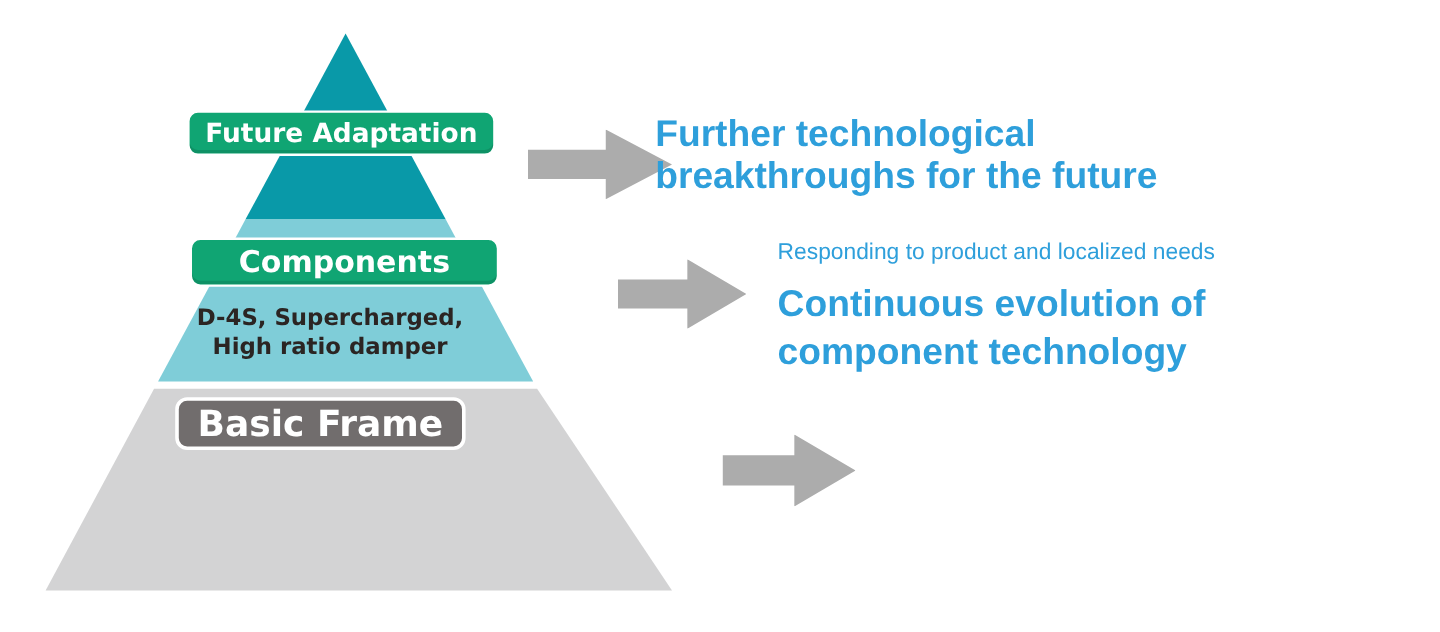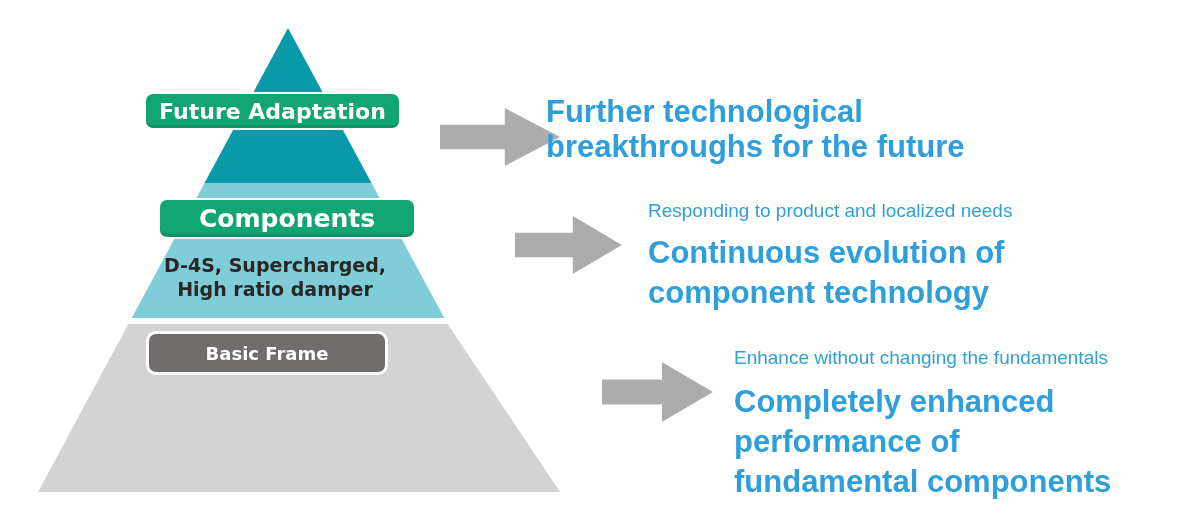--- a/index.html
+++ b/index.html
@@ -27,23 +27,23 @@
     color:#ffffff;font-weight:bold;box-sizing:border-box;text-align:center;
     white-space:nowrap;
   }
   .badge-green{
     background:var(--badge-green);border:2px solid #ffffff;border-radius:9px;
     box-shadow:inset 0 -3px 0 rgba(0,0,0,0.12);
   }
   .badge-dark{
     background:var(--badge-dark-gray);border:3px solid #ffffff;border-radius:10px;
   }
-  .badge-fa{left:144px;top:92px;width:257px;height:38px;font-size:22px;}
+  .badge-fa{left:156px;top:92px;width:257px;height:38px;font-size:22px;}
   .badge-comp{left:158px;top:198px;width:258px;height:41px;font-size:25px;}
-  .badge-bf{left:146px;top:331px;width:242px;height:44px;font-size:18px;}
+  .badge-bf{left:146px;top:331px;width:242px;height:44px;font-size:30px;}
 
   .tier-detail{
     position:absolute;color:var(--pyramid-text);font-weight:bold;text-align:center;
     white-space:pre-line;
   }
   .comp-detail{left:95px;top:253px;width:360px;font-size:19px;line-height:24px;}
   .bf-detail{left:16px;top:391px;width:560px;font-size:17px;line-height:31px;}
 
   .arrow{
     position:absolute;background:var(--arrow-gray);
@@ -94,20 +94,14 @@
     <div class="ann-title">Further technological
 breakthroughs for the future</div>
   </div>
 
   <div class="ann ann-2">
     <div class="ann-sub">Responding to product and localized needs</div>
     <div class="ann-title">Continuous evolution of
 component technology</div>
   </div>
 
-  <div class="ann ann-3">
-    <div class="ann-sub">Enhance without changing the fundamentals</div>
-    <div class="ann-title">Completely enhanced
-performance of
-fundamental components</div>
-  </div>
 
 </div>
 
 </body></html>

